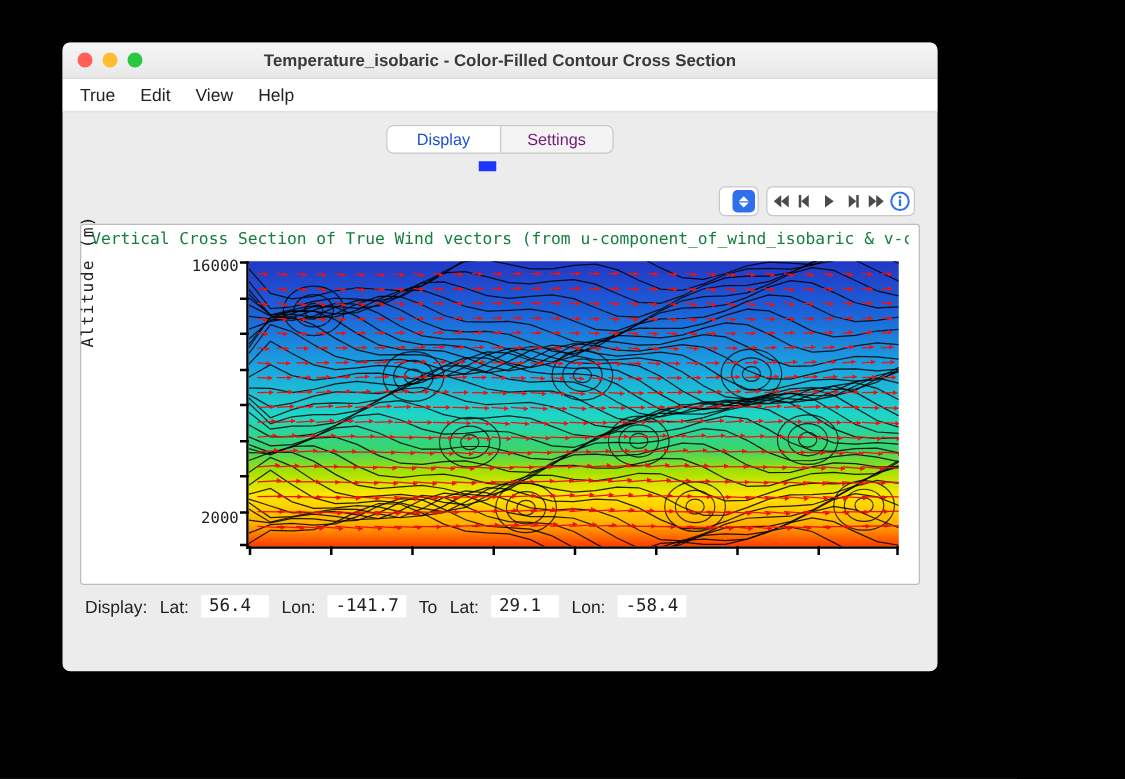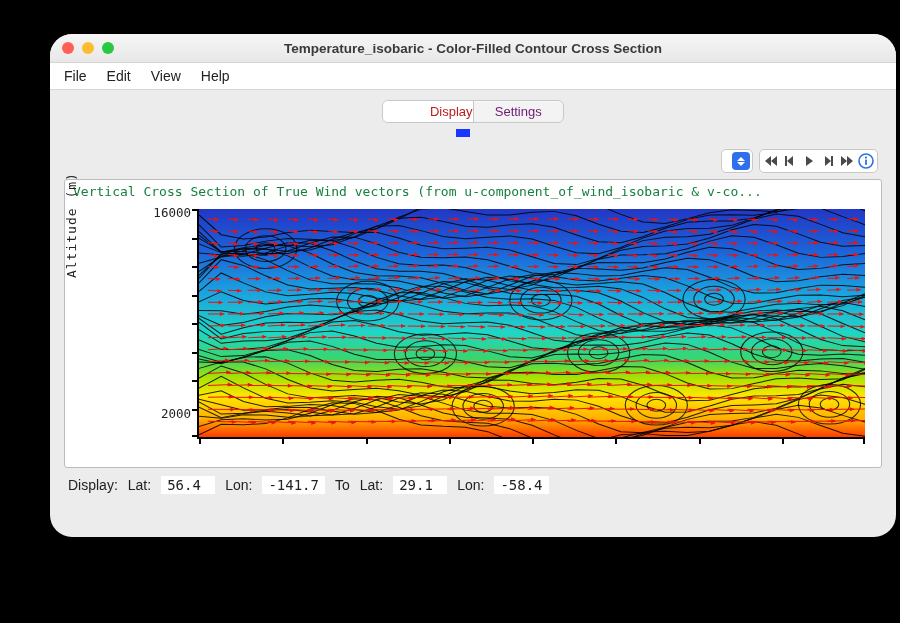--- a/index.html
+++ b/index.html
@@ -9,24 +9,24 @@
     height: 623px;
     background: #000;
     font-family: -apple-system, "Helvetica Neue", Arial, sans-serif;
     font-size: 13px;
     color: #222;
   }
   .window {
     position: absolute;
     left: 50px;
     top: 34px;
-    width: 846px;
+    width: 700px;
     height: 503px;
     background: #ececec;
-    border-radius: 22px;
+    border-radius: 6px;
     box-shadow: 0 18px 40px rgba(0,0,0,.55), 0 0 0 1px rgba(0,0,0,.18);
     overflow: hidden;
   }
   .titlebar {
     height: 28px;
     background: linear-gradient(#f6f6f6,#e8e8e8);
     border-bottom: 1px solid #d5d5d5;
     display: flex;
     align-items: center;
     position: relative;
@@ -55,21 +55,21 @@
     display:flex;
     border:1px solid #c8c8c8;
     border-radius:6px;
     overflow:hidden;
     background:#f3f3f3;
     box-shadow: inset 0 1px 0 rgba(255,255,255,.6);
   }
   .seg {
     flex:1; text-align:center; padding:3px 0; font-size:13px; color:#701a75;
   }
-  .seg.active { background:#fff; color:#b91c1c;text-align:right; }
+  .seg.active { background:#fff; color:#1d4ed8; }
   .segdiv { width:1px; background:#c8c8c8; }
   .progress-row {
     height: 14px; display:flex; justify-content:center; margin-top:6px;
   }
   .progress-tick {
     width:14px; height:8px; background:#1b36ff; margin-left:-20px;
   }
   .time-row {
     display:flex; justify-content:flex-end; align-items:center; gap:6px;
     margin-top:6px; padding-right:4px;
@@ -159,21 +159,21 @@
   <div class="titlebar">
     <div class="traffic">
       <div class="dot r"></div>
       <div class="dot y"></div>
       <div class="dot g"></div>
     </div>
     <div class="title">Temperature_isobaric - Color-Filled Contour Cross Section</div>
   </div>
 
   <div class="menubar">
-    <span>File</span>
+    <span>True</span>
     <span>Edit</span>
     <span>View</span>
     <span>Help</span>
   </div>
 
   <div class="toolbar-area">
     <div class="segbar">
       <div class="seg active">Display</div>
       <div class="segdiv"></div>
       <div class="seg">Settings</div>

